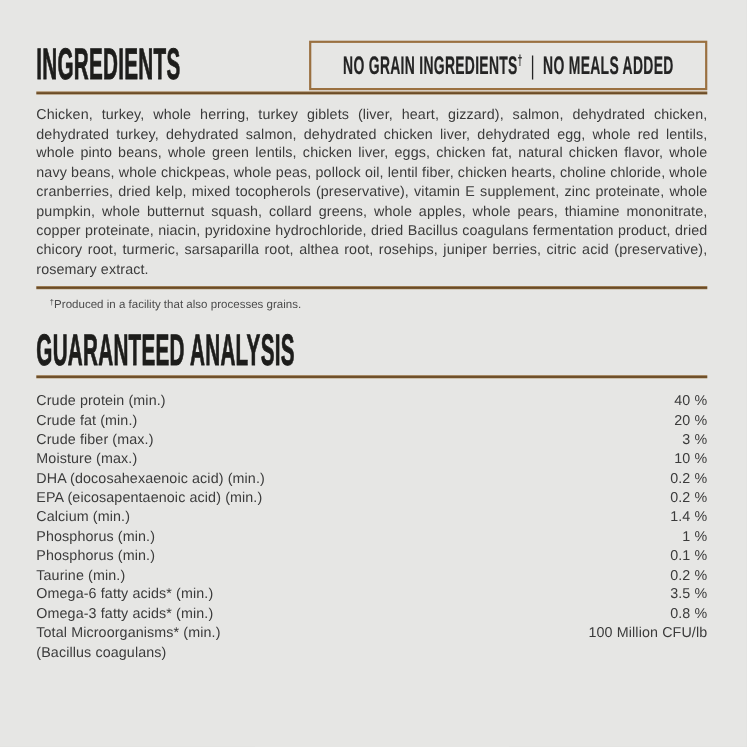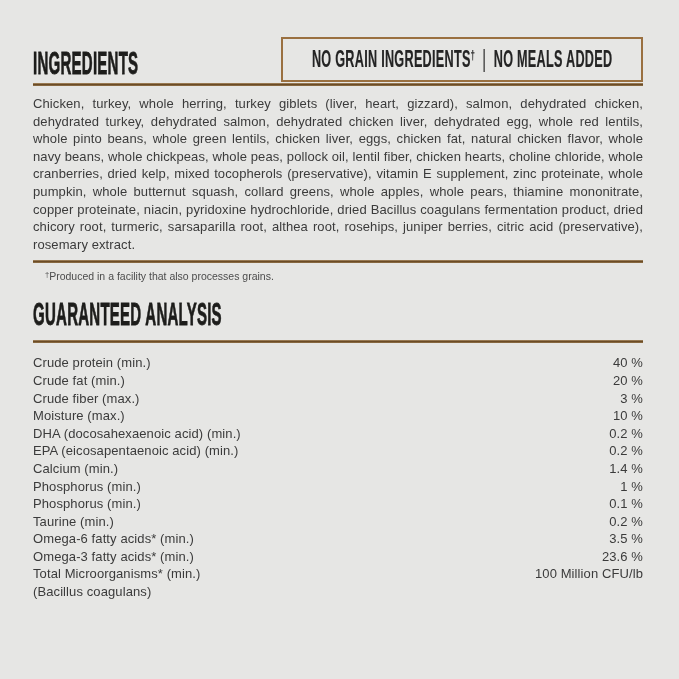--- a/index.html
+++ b/index.html
@@ -26,21 +26,21 @@
     letter-spacing: 0.5px;
     -webkit-text-stroke: 0.8px;
   }
   .ing-header {
     position: relative;
     height: 46px;
     margin-top: 37px;
   }
   h1.section-title {
     margin: 0;
-    font-size: 32px;
+    font-size: 40px;
     line-height: 1;
     color: #1d1d1b;
   }
   .ing-header h1.section-title {
     position: absolute;
     left: 0;
     bottom: 4px;
   }
   .badge {
     position: absolute;
@@ -171,21 +171,21 @@
     <div class="ga-row">
       <span class="lbl">Taurine (min.)</span>
       <span class="val">0.2 %</span>
     </div>
     <div class="ga-row">
       <span class="lbl">Omega-6 fatty acids* (min.)</span>
       <span class="val">3.5 %</span>
     </div>
     <div class="ga-row">
       <span class="lbl">Omega-3 fatty acids* (min.)</span>
-      <span class="val">23.6 %</span>
+      <span class="val">0.8 %</span>
     </div>
     <div class="ga-row">
       <span class="lbl">Total Microorganisms* (min.)</span>
       <span class="val">100 Million CFU/lb</span>
     </div>
     <div class="ga-row">
       <span class="lbl">(Bacillus coagulans)</span>
       <span class="val"></span>
     </div>
   </div>

